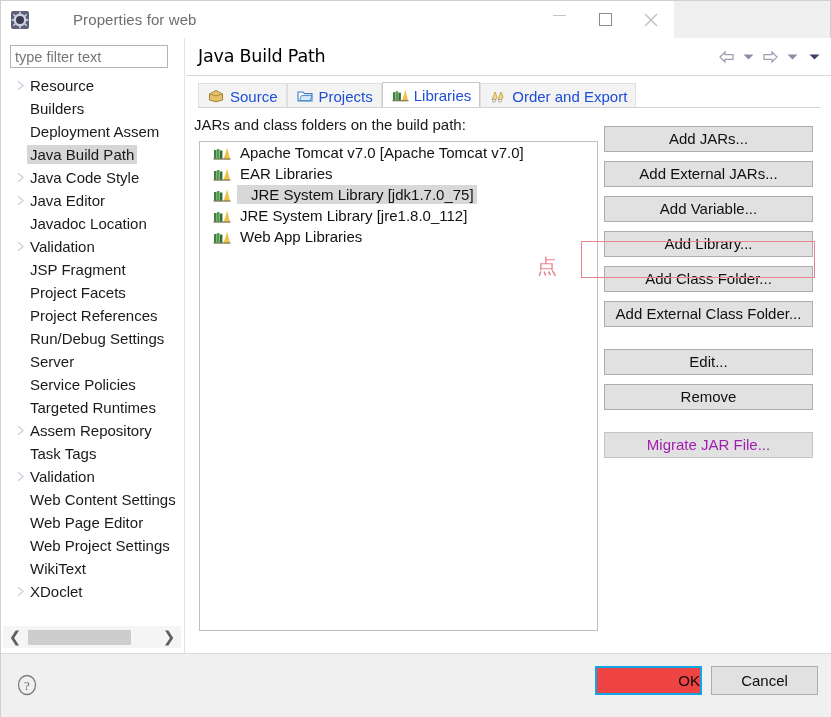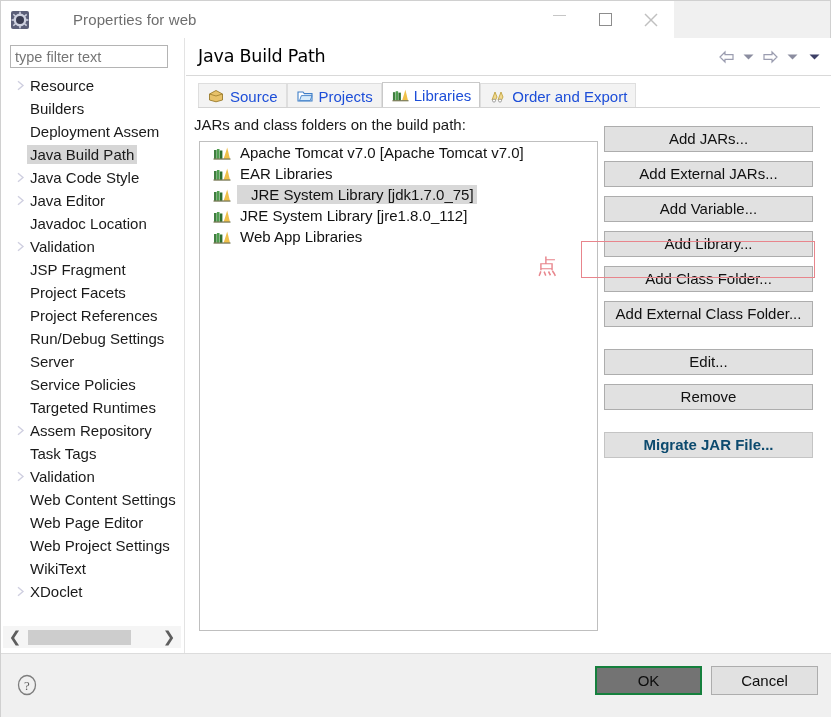--- a/index.html
+++ b/index.html
@@ -199,21 +199,21 @@
     background: #e1e1e1;
     border: 1px solid #adadad;
     font-family: "Liberation Sans", sans-serif;
     font-size: 15px;
     color: #101010;
     text-align: center;
     line-height: 24px;
     margin-bottom: 9px;
     padding: 0;
   }
-  .btn.disabled { color: #0c4a6e; background: #e1e1e1; border-color: #c4c4c4; font-weight: bold; }
+  .btn.disabled { color: #a21caf; background: #e1e1e1; border-color: #c4c4c4; }
   .btn.gap-top { margin-top: 22px; }
   .btn.gap-top2 { margin-top: 22px; }
 
   
   .anno-box {
     position: absolute;
     left: 580px; top: 240px;
     width: 234px; height: 37px;
     border: 1.5px solid #e8858c;
     pointer-events: none;
@@ -243,23 +243,24 @@
     width: 107px; height: 29px;
     background: #e1e1e1;
     border: 1px solid #adadad;
     font-family: "Liberation Sans", sans-serif;
     font-size: 15px; color: #0d0d0d;
     text-align: center; line-height: 27px;
     padding: 0;
   }
   .foot-btn.ok {
     left: 594px; top: 665px;
-    border: 2px solid #15803d;
-    background: #737373;
+    border: 2px solid #0ea5e9;
+    background: #ef4444;
     line-height: 25px;
+    text-align: right;
   }
   .foot-btn.cancel { left: 710px; top: 665px; }
 </style>
 </head>
 <body>
 
 <div id="app">
 
   <div class="titlebar">
     <span class="title-icon">

